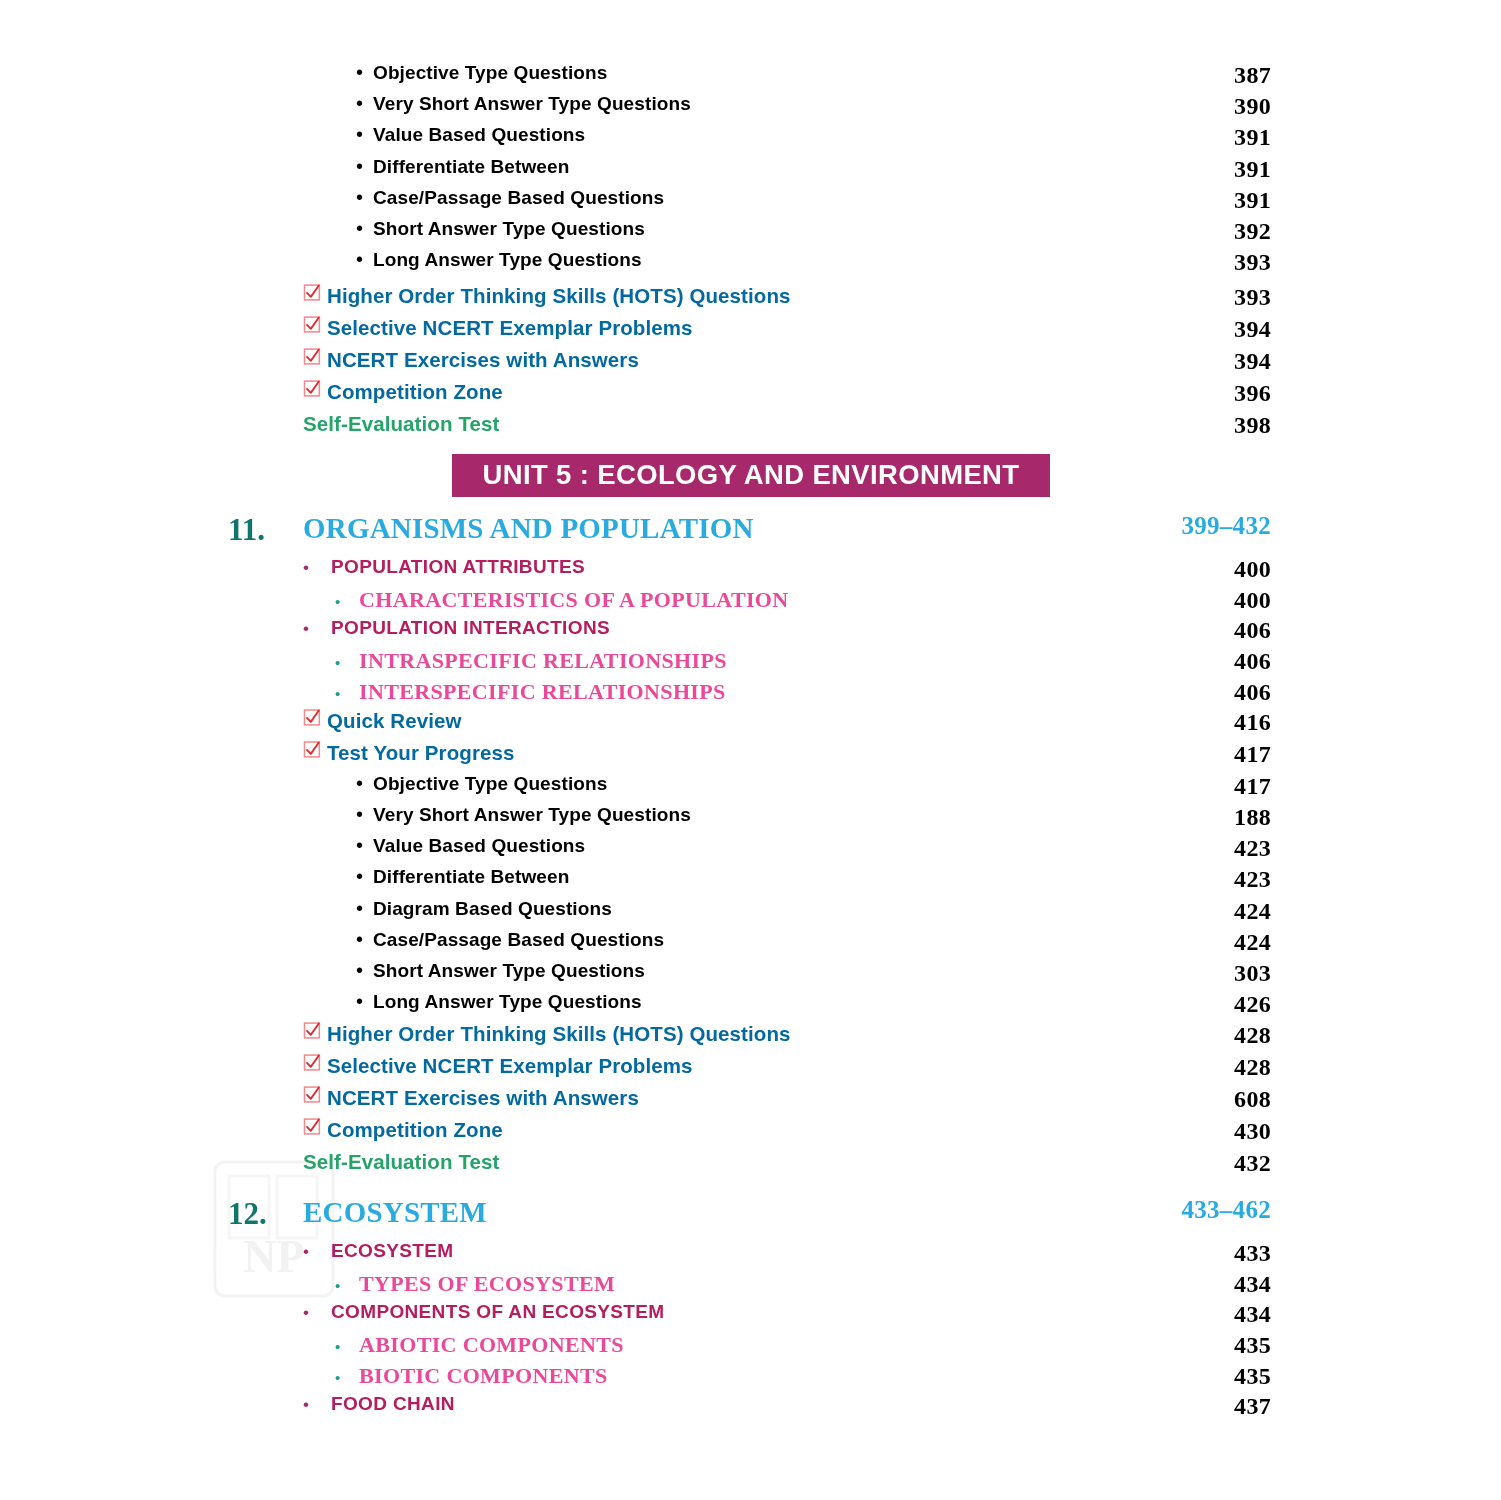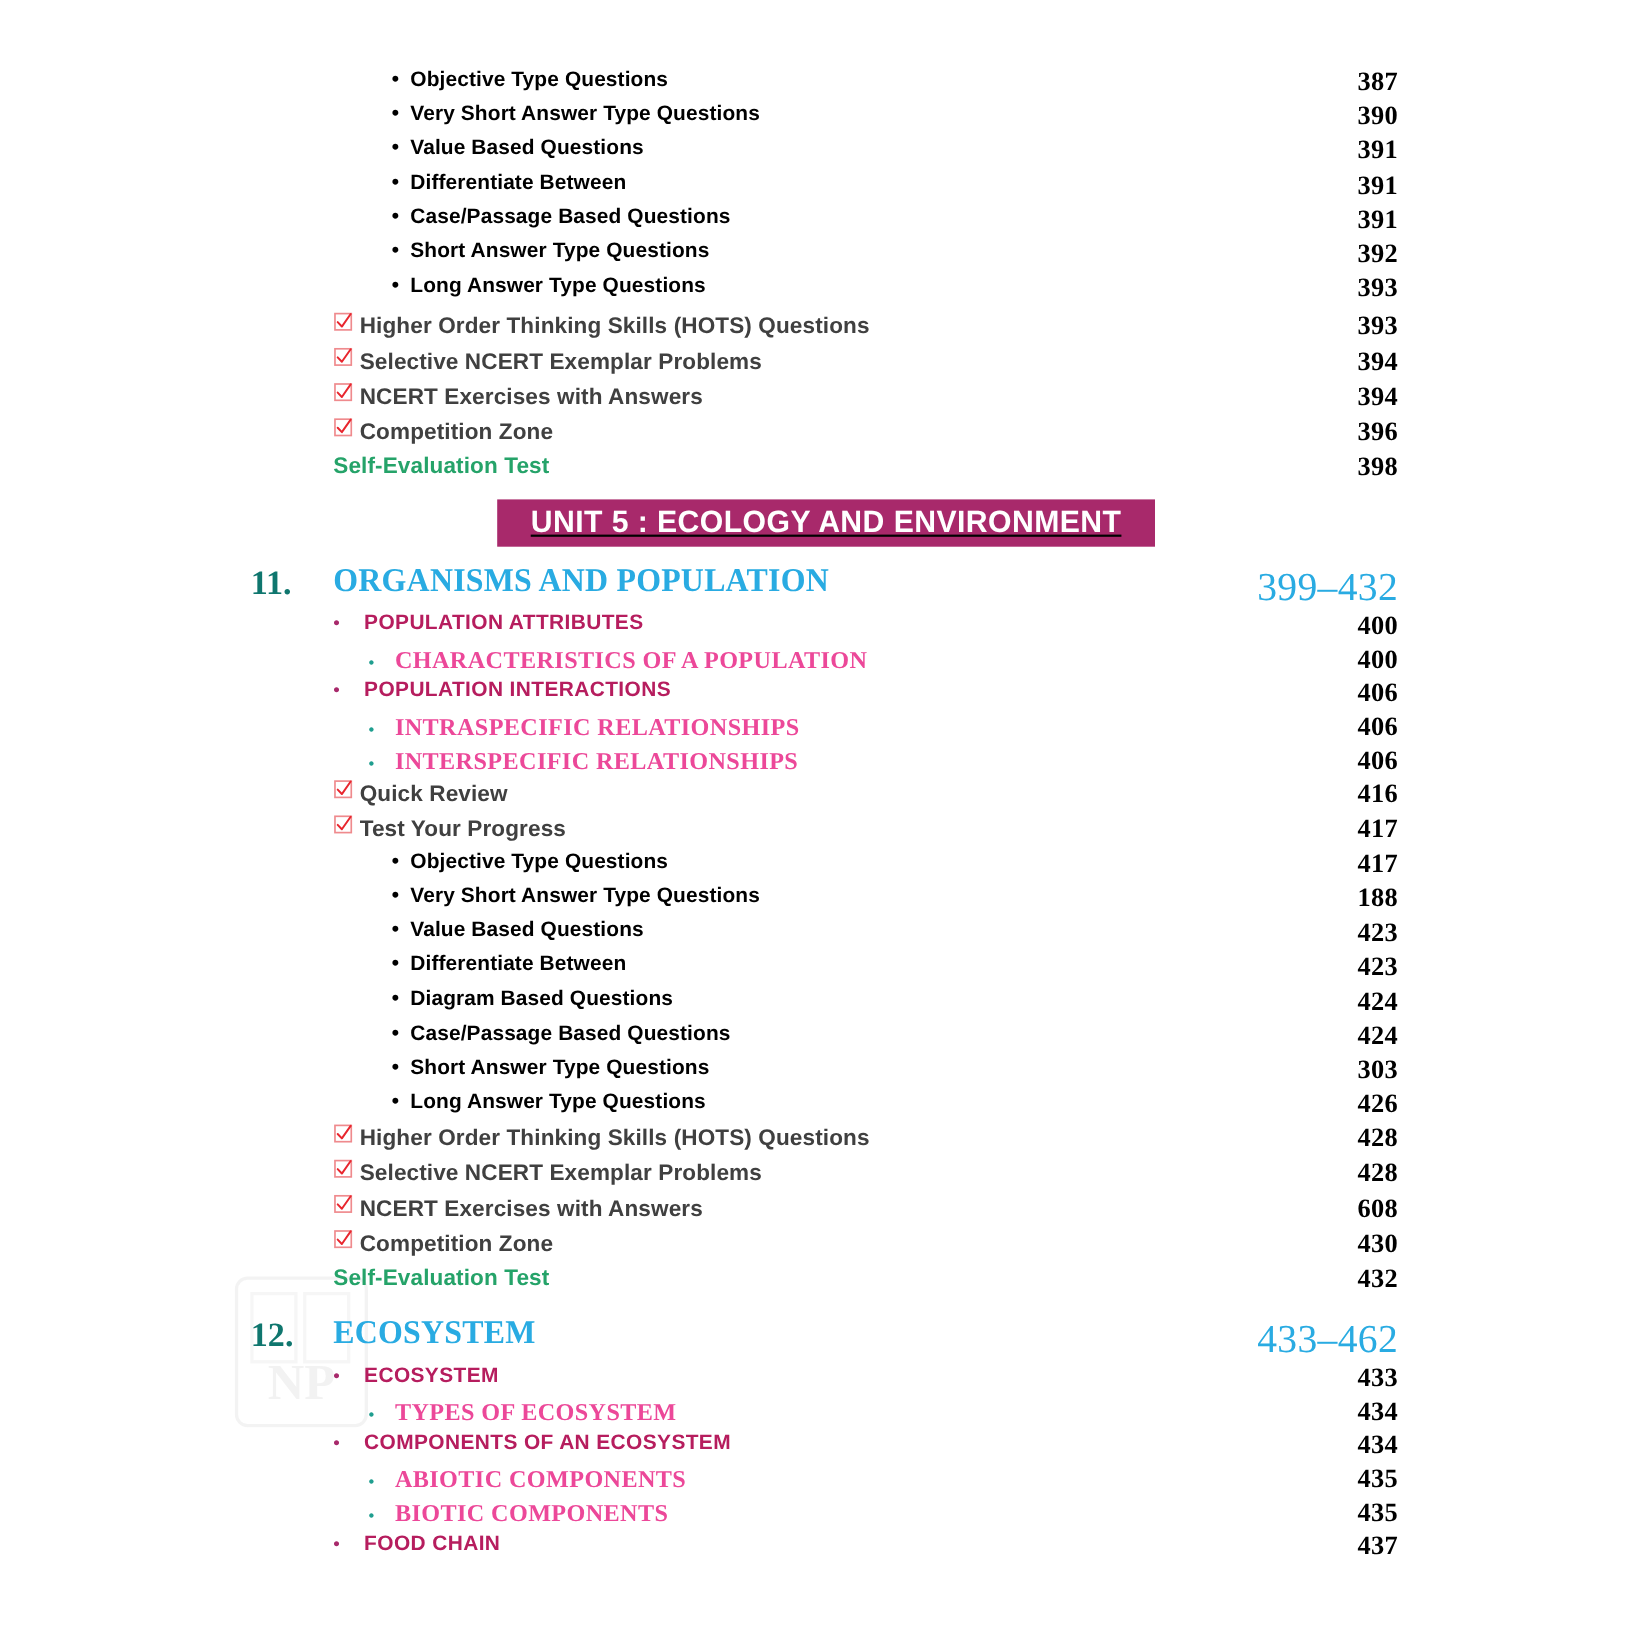--- a/index.html
+++ b/index.html
@@ -98,21 +98,21 @@
     width: 24px;
     flex: 0 0 24px;
     position: relative;
     top: -1px;
   }
   .row.check .cbox svg { display: block; }
   .row.check .text {
     font-family: "Liberation Sans", sans-serif;
     font-weight: bold;
     font-size: 20.5px;
-    color: #404040;
+    color: #0369a1;
     letter-spacing: 0.1px;
   }
 
   
   .row.selfeval {
     height: 32px;
     padding-left: 303px;
   }
   .row.selfeval .text {
     font-family: "Liberation Sans", sans-serif;
@@ -132,21 +132,20 @@
     position: absolute;
     left: 452px;
     top: 10px;
     width: 598px;
     height: 43px;
     background: #a8296b;
     display: flex;
     align-items: center;
     justify-content: center;
     box-sizing: border-box;
-    text-decoration: underline;
   }
   .unit-banner .text {
     font-family: "Liberation Sans", sans-serif;
     font-weight: bold;
     font-size: 28px;
     color: #ffffff;
     letter-spacing: 0.4px;
     transform: scaleX(0.98);
     white-space: nowrap;
   }
@@ -173,22 +172,22 @@
   .row.chapter .text {
     font-family: "Liberation Serif", serif;
     font-weight: bold;
     font-size: 29px;
     color: #29abe2;
     letter-spacing: 0.2px;
     transform: scaleY(1.04);
   }
   .row.chapter .pageno {
     font-family: "Liberation Serif", serif;
-    font-weight: normal;
-    font-size: 36px;
+    font-weight: bold;
+    font-size: 25px;
     color: #29abe2;
   }
 
   
   .row.lvl1 {
     height: 31px;
     padding-left: 303px;
   }
   .row.lvl1 .bullet {
     color: #a8296b;

